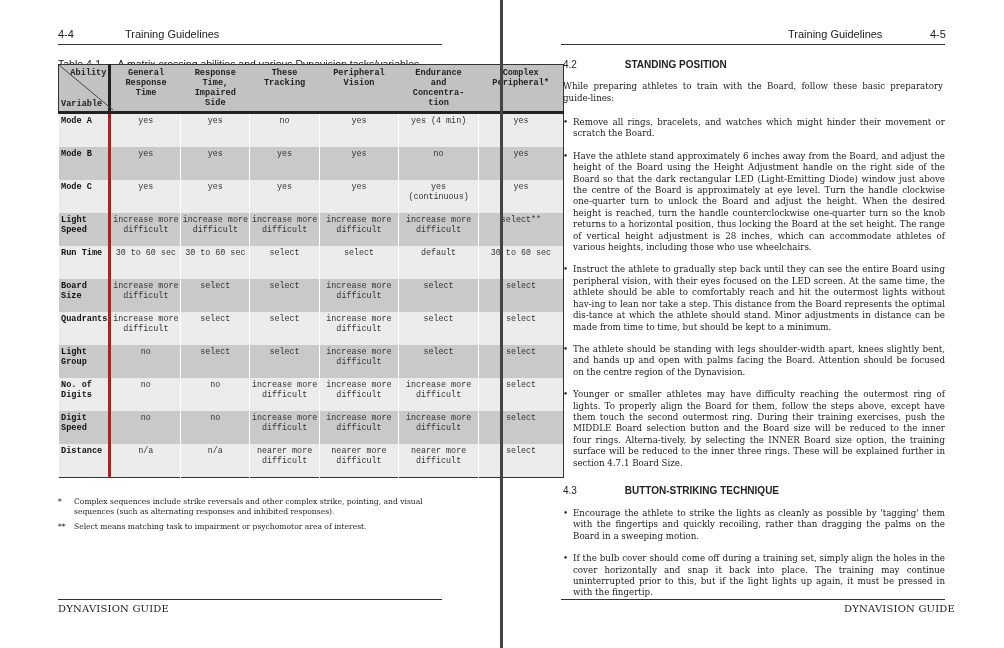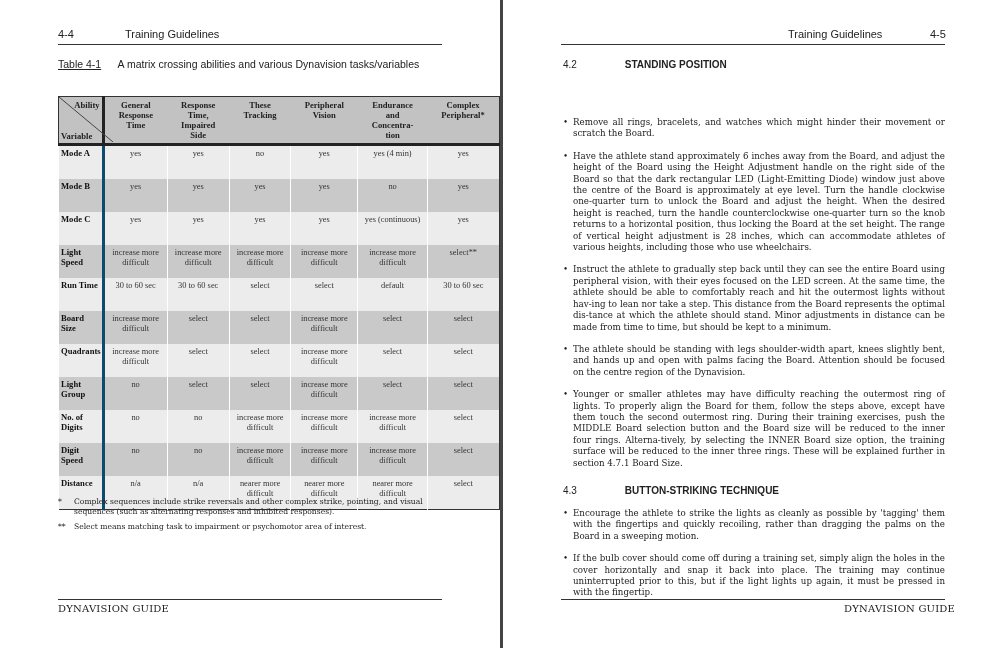--- a/index.html
+++ b/index.html
@@ -17,30 +17,30 @@
   
   #lh-num { left:58px; }
   #lh-title { left:125px; }
   #left-page .head-rule { left:58px; width:384px; }
   #left-page .foot-rule { left:58px; width:384px; }
   #left-page .footer { left:58px; }
 
   .table-caption { position:absolute; left:58px; top:58px; font-family:"Liberation Sans", sans-serif; font-size:10.5px; }
   .table-caption .label { text-decoration:underline; margin-right:14px; }
 
-  table.matrix { position:absolute; left:58px; top:96px; width:386px; border-collapse:collapse;
-    font-family:Liberation Serif, serif; font-size:8.4px; border:1.5px solid #333; }
+  table.matrix { position:absolute; left:58px; top:64px; width:386px; border-collapse:collapse;
+    font-family:Liberation Mono, monospace; font-size:8.4px; border:1.5px solid #333; }
   table.matrix th { background:#c2c2c2; font-weight:bold; vertical-align:top; text-align:center; padding:3px 14px; line-height:10px; font-size:8.6px; }
   table.matrix th.corner { position:relative; width:52px; height:39px; padding:0; border-right:3px solid #222; }
   table.matrix thead tr { border-bottom:3px solid #222; }
   .corner .ability { position:absolute; right:2px; top:3px; }
   .corner .variable { position:absolute; left:2px; bottom:2px; }
   .corner svg { position:absolute; left:0; top:0; }
   table.matrix td { vertical-align:top; text-align:center; padding:3px 1px 0 1px; height:30px; line-height:9.5px; border-left:1px solid #fff; color:#333; }
-  table.matrix td.rowlabel { text-align:left; font-weight:bold; color:#111; border-right:3px solid #0c4a6e; padding-left:2px; font-size:8.6px; }
+  table.matrix td.rowlabel { text-align:left; font-weight:bold; color:#111; border-right:3px solid #b91c1c; padding-left:2px; font-size:8.6px; }
   table.matrix tr.light td { background:#ececec; }
   table.matrix tr.dark td { background:#c9c9c9; }
 
   .footnotes { position:absolute; left:58px; top:497px; width:390px; font-family:"DejaVu Serif", serif; font-size:7.6px; line-height:9.5px; color:#222; }
   .fn { display:flex; margin-bottom:6px; }
   .fn .mark { width:16px; flex:none; }
   .quote { position:absolute; left:66px; top:545px; width:370px; text-align:center; font-family:"DejaVu Serif", serif; font-weight:bold; font-size:10px; line-height:13px; color:#111; }
 
   
   #rh-title { left:284px; }
@@ -217,20 +217,21 @@
 
 <div class="page" id="right-page">
   <span class="running-head title" id="rh-title">Training Guidelines</span>
   <span class="running-head" id="rh-num">4-5</span>
   <div class="head-rule"></div>
 
   <div class="section-head" id="sec42">
     <span class="num">4.2</span>
     <span class="title">STANDING POSITION</span>
   </div>
+  <p class="body-text" id="intro" style="margin:0">While preparing athletes to train with the Board, follow these basic preparatory guide-lines:</p>
   <ul class="bullets" id="list42">
     <li><span class="dot">•</span><span>Remove all rings, bracelets, and watches which might hinder their movement or scratch the Board.</span></li>
     <li><span class="dot">•</span><span>Have the athlete stand approximately 6 inches away from the Board, and adjust the height of the Board using the Height Adjustment handle on the right side of the Board so that the dark rectangular LED (Light-Emitting Diode) window just above the centre of the Board is approximately at eye level. Turn the handle clockwise one-quarter turn to unlock the Board and adjust the height. When the desired height is reached, turn the handle counterclockwise one-quarter turn so the knob returns to a horizontal position, thus locking the Board at the set height. The range of vertical height adjustment is 28 inches, which can accommodate athletes of various heights, including those who use wheelchairs.</span></li>
     <li><span class="dot">•</span><span>Instruct the athlete to gradually step back until they can see the entire Board using peripheral vision, with their eyes focused on the LED screen. At the same time, the athlete should be able to comfortably reach and hit the outermost lights without hav-ing to lean nor take a step. This distance from the Board represents the optimal dis-tance at which the athlete should stand. Minor adjustments in distance can be made from time to time, but should be kept to a minimum.</span></li>
     <li><span class="dot">•</span><span>The athlete should be standing with legs shoulder-width apart, knees slightly bent, and hands up and open with palms facing the Board. Attention should be focused on the centre region of the Dynavision.</span></li>
     <li><span class="dot">•</span><span>Younger or smaller athletes may have difficulty reaching the outermost ring of lights. To properly align the Board for them, follow the steps above, except have them touch the second outermost ring. During their training exercises, push the MIDDLE Board selection button and the Board size will be reduced to the inner four rings. Alterna-tively, by selecting the INNER Board size option, the training surface will be reduced to the inner three rings. These will be explained further in section 4.7.1 Board Size.</span></li>
   </ul>
 
   <div class="section-head" id="sec43">
     <span class="num">4.3</span>

